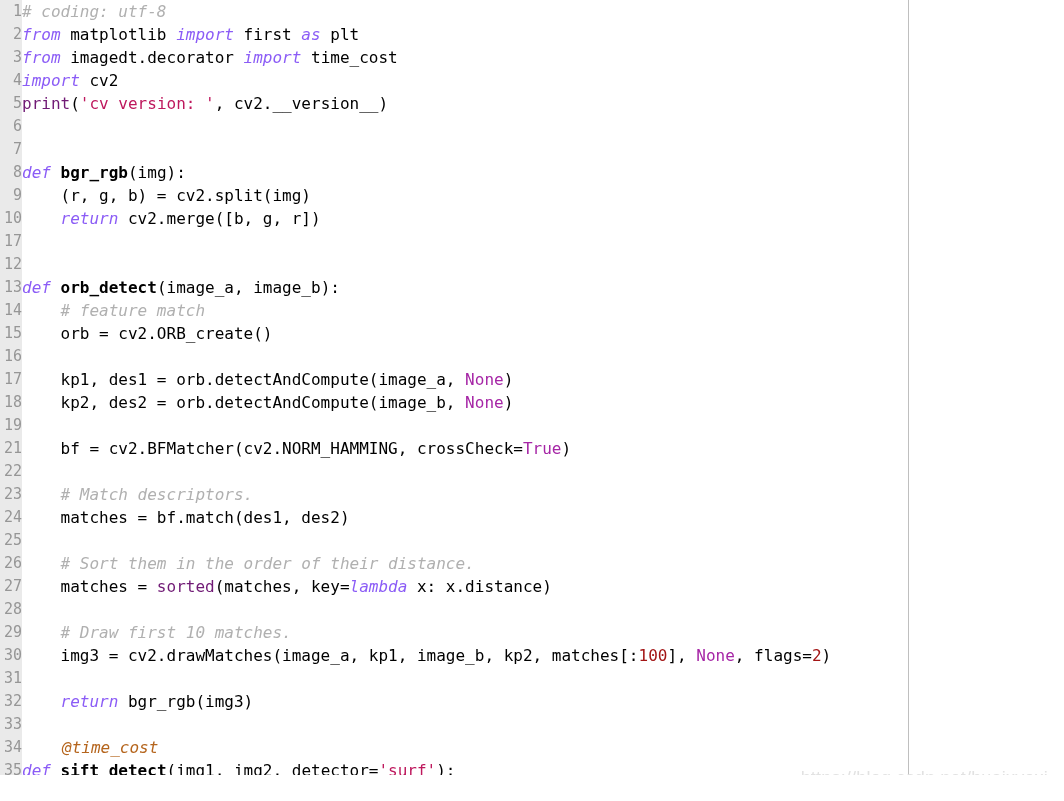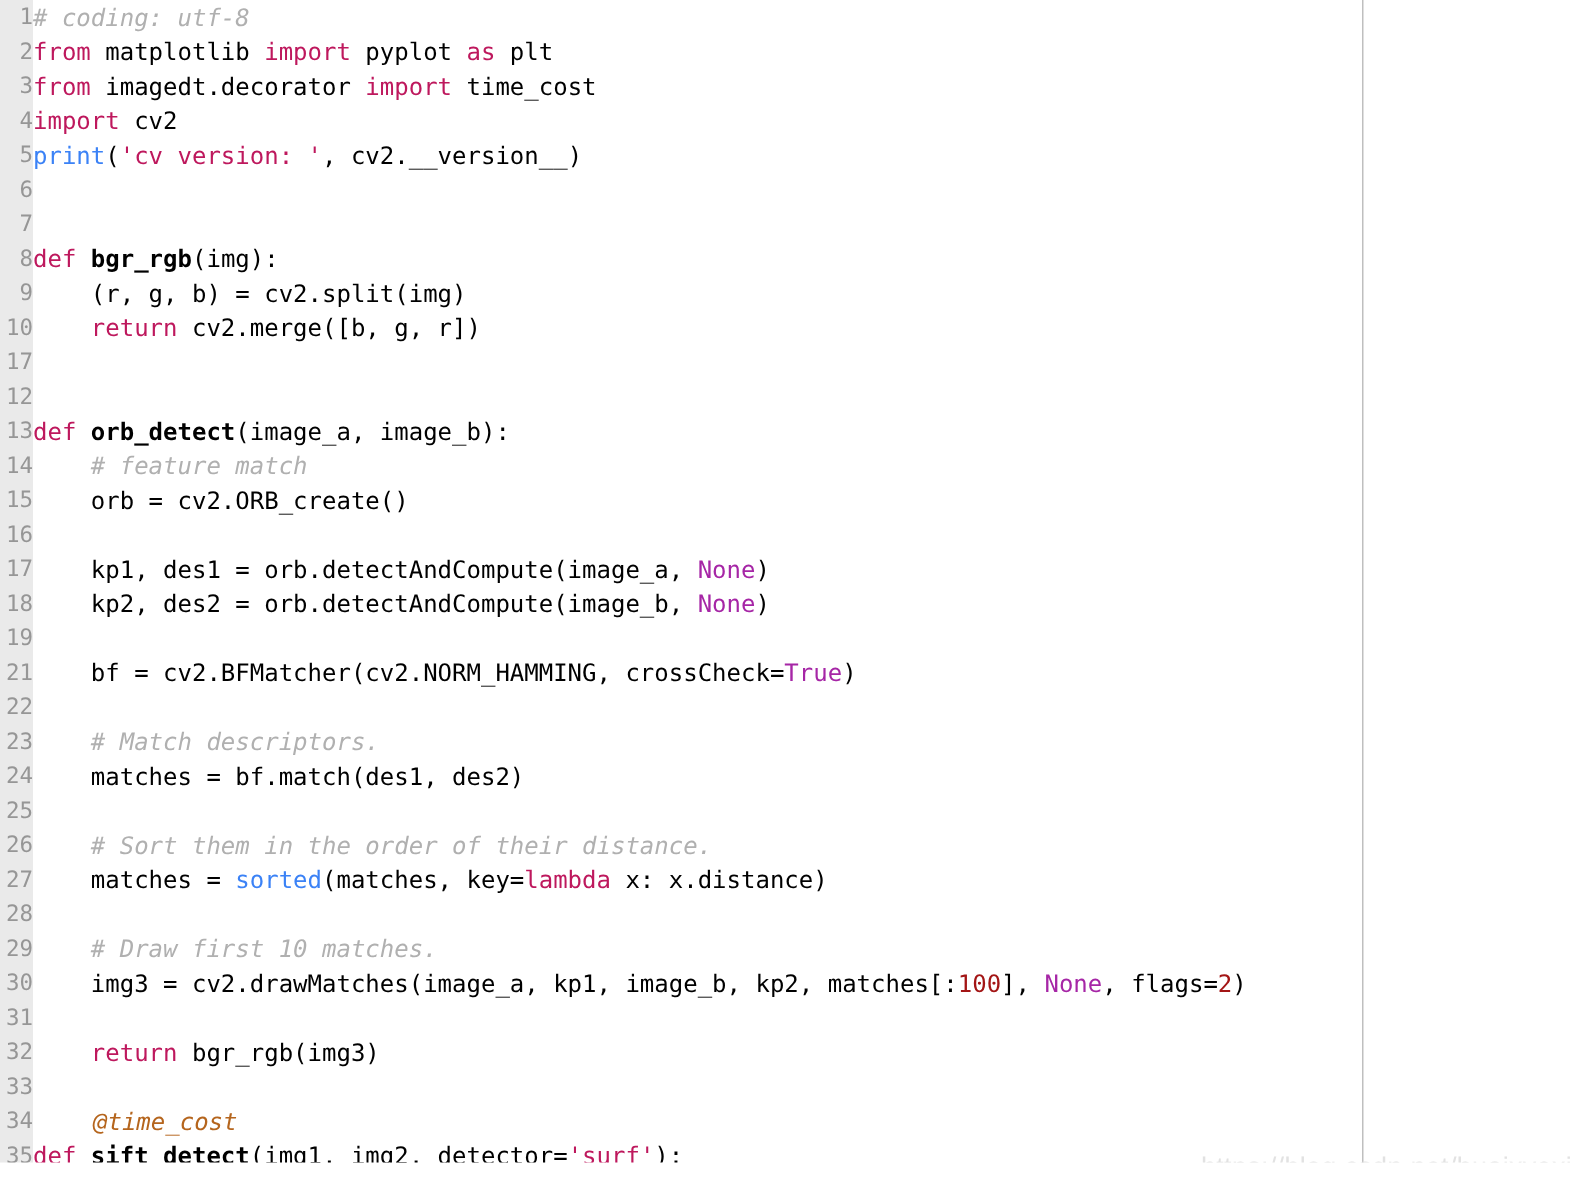--- a/index.html
+++ b/index.html
@@ -73,22 +73,22 @@
   .code {
     display: inline-block;
     vertical-align: top;
     color: #000000;
     font-size: 16px;
     letter-spacing: 0px;
   }
 
   
   .t-plain    { color: #000000; }
-  .t-kw       { color: #be185d; }
-  .t-builtin  { color: #3b82f6; }
+  .t-kw       { color: #8b5cf6; font-style: italic; }
+  .t-builtin  { color: #701a75; }
   .t-const    { color: #a626a6; }
   .t-str      { color: #be185d; }
   .t-num      { color: #a31515; }
   .t-comment  { color: #b0b0b0; font-style: italic; }
   .t-func     { color: #000000; font-weight: bold; }
   .t-deco     { color: #b5651d; font-style: italic; padding-left: 40px; }
 
   
   #watermark {
     position: absolute;
@@ -116,21 +116,21 @@
 </style>
 </head>
 <body>
 
 <div id="editor">
 
   <div id="gutter-band"></div>
 
   <div id="code-area">
       <div class="line"><span class="ln">1</span><span class="code"><span class="t-comment"># coding: utf-8</span></span></div>
-      <div class="line"><span class="ln">2</span><span class="code"><span class="t-kw">from</span><span class="t-plain"> matplotlib </span><span class="t-kw">import</span><span class="t-plain"> pyplot </span><span class="t-kw">as</span><span class="t-plain"> plt</span></span></div>
+      <div class="line"><span class="ln">2</span><span class="code"><span class="t-kw">from</span><span class="t-plain"> matplotlib </span><span class="t-kw">import</span><span class="t-plain"> first </span><span class="t-kw">as</span><span class="t-plain"> plt</span></span></div>
       <div class="line"><span class="ln">3</span><span class="code"><span class="t-kw">from</span><span class="t-plain"> imagedt.decorator </span><span class="t-kw">import</span><span class="t-plain"> time_cost</span></span></div>
       <div class="line"><span class="ln">4</span><span class="code"><span class="t-kw">import</span><span class="t-plain"> cv2</span></span></div>
       <div class="line"><span class="ln">5</span><span class="code"><span class="t-builtin">print</span><span class="t-plain">(</span><span class="t-str">'cv version: '</span><span class="t-plain">, cv2.__version__)</span></span></div>
       <div class="line"><span class="ln">6</span><span class="code"></span></div>
       <div class="line"><span class="ln">7</span><span class="code"></span></div>
       <div class="line"><span class="ln">8</span><span class="code"><span class="t-kw">def</span><span class="t-plain"> </span><span class="t-func">bgr_rgb</span><span class="t-plain">(img):</span></span></div>
       <div class="line"><span class="ln">9</span><span class="code"><span class="t-plain">    (r, g, b) = cv2.split(img)</span></span></div>
       <div class="line"><span class="ln">10</span><span class="code"><span class="t-plain">    </span><span class="t-kw">return</span><span class="t-plain"> cv2.merge([b, g, r])</span></span></div>
       <div class="line"><span class="ln">17</span><span class="code"></span></div>
       <div class="line"><span class="ln">12</span><span class="code"></span></div>

